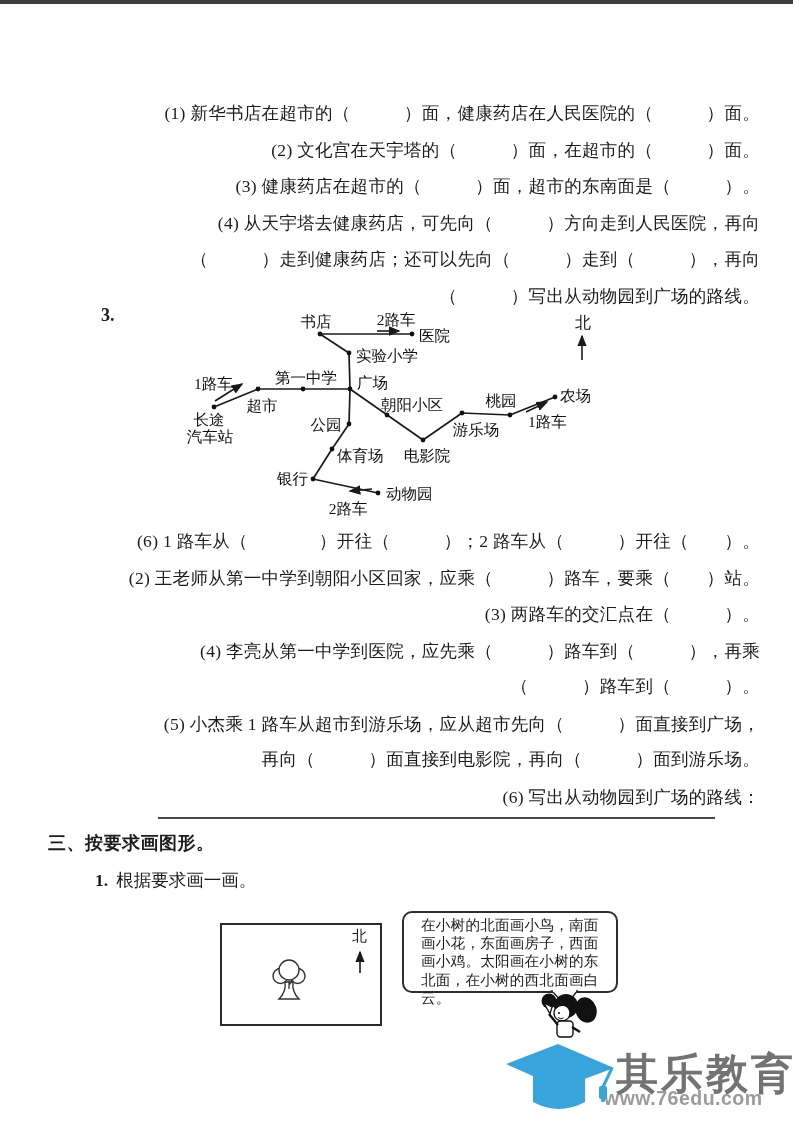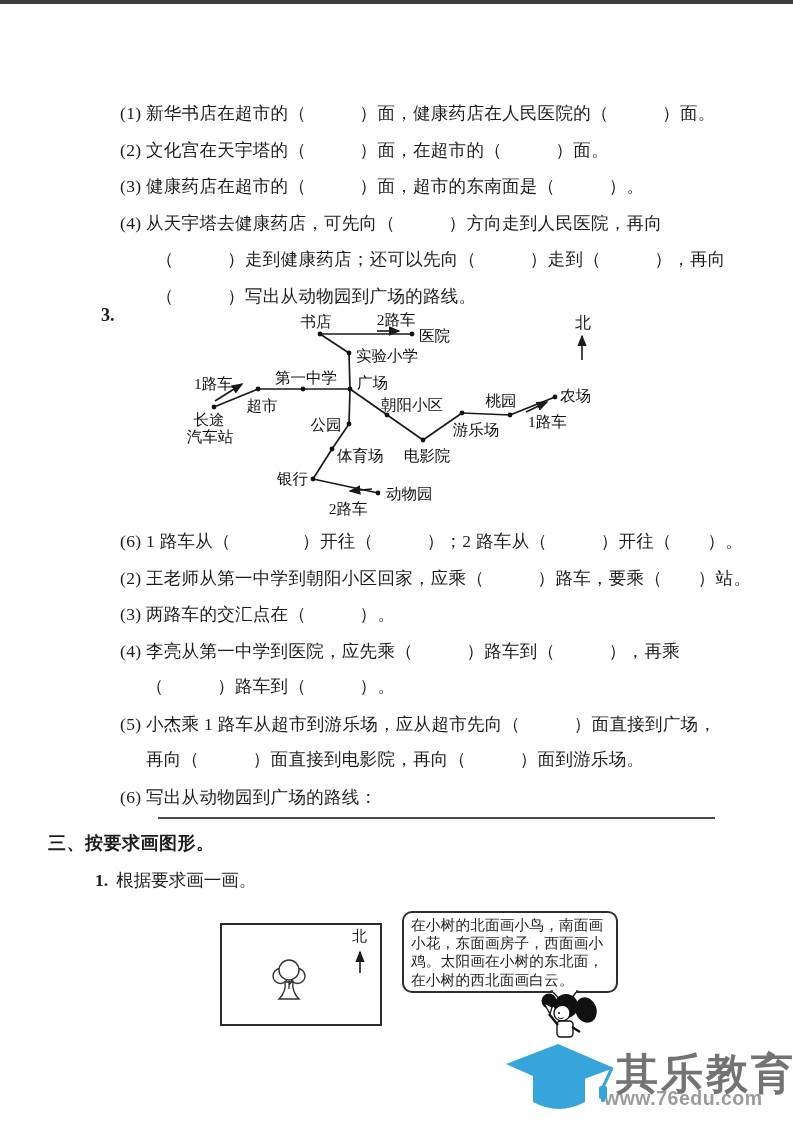--- a/index.html
+++ b/index.html
@@ -4,21 +4,21 @@
 <style>
   * { margin:0; padding:0; box-sizing:border-box; }
   body { background:#888; }
   #page {
     position:relative; width:793px; height:1122px; margin:0 auto;
     background:#ffffff; overflow:hidden;
     font-family:"Liberation Serif", serif; color:#1c1c1c;
   }
   #topbar { position:absolute; left:0; top:0; width:793px; height:4px; background:#3d3d3d; }
 
-  .qblock { position:absolute; left:120px; width:640px; }
+  .qblock { position:absolute; left:120px; width:640px;text-align:right; }
   .ln { height:36.5px; line-height:36.5px; font-size:17.5px; white-space:nowrap; letter-spacing:0.3px; }
   .indentA { padding-left:36px; }
   .indentB { padding-left:26px;font-family:Liberation Mono, monospace; }
 
   #qnum3 { position:absolute; left:101px; top:305px; font-size:18px; font-weight:bold; }
 
   #mapsvg { position:absolute; left:150px; top:300px; width:460px; height:230px; }
   .map-label { font-family:"Liberation Serif", serif; font-size:15.5px; fill:#111; }
   .map-edge { stroke:#1a1a1a; stroke-width:1.7; }
   .map-node { fill:#111; }
@@ -31,21 +31,21 @@
   #sec3-item .num { font-weight:bold; margin-right:8px; }
 
   #drawbox { position:absolute; left:220px; top:923px; width:162px; height:103px; border:2px solid #2b2b2b; }
   #drawbox .bei { position:absolute; left:130px; top:2px; font-size:15px; }
   #drawbox .bei-arrow { position:absolute; left:132px; top:20px; }
   #drawbox .tree { position:absolute; left:50px; top:33px; }
 
   #bubble {
     position:absolute; left:402px; top:911px; width:216px; height:82px;
     border:2px solid #2e2e2e; border-radius:10px; background:#fff;
-    padding:3px 7px; font-size:14.6px; line-height:18.2px; letter-spacing:0.2px;
+    padding:3px 17px; font-size:14.6px; line-height:18.2px; letter-spacing:0.2px;
   }
   #figsvg { position:absolute; left:390px; top:905px; width:403px; height:217px; z-index:3; }
 
   #brand { position:absolute; left:616px; top:1046px; font-family:Liberation Mono, monospace;
            font-weight:900; font-size:42px; color:#737373; letter-spacing:3px; white-space:nowrap; z-index:2; }
   #brand-url { position:absolute; left:604px; top:1087px; font-family:"Liberation Sans", sans-serif;
            font-weight:bold; font-size:19.5px; color:#9b9b9b; letter-spacing:0.5px; z-index:2; }
 </style>
 </head>
 <body>

